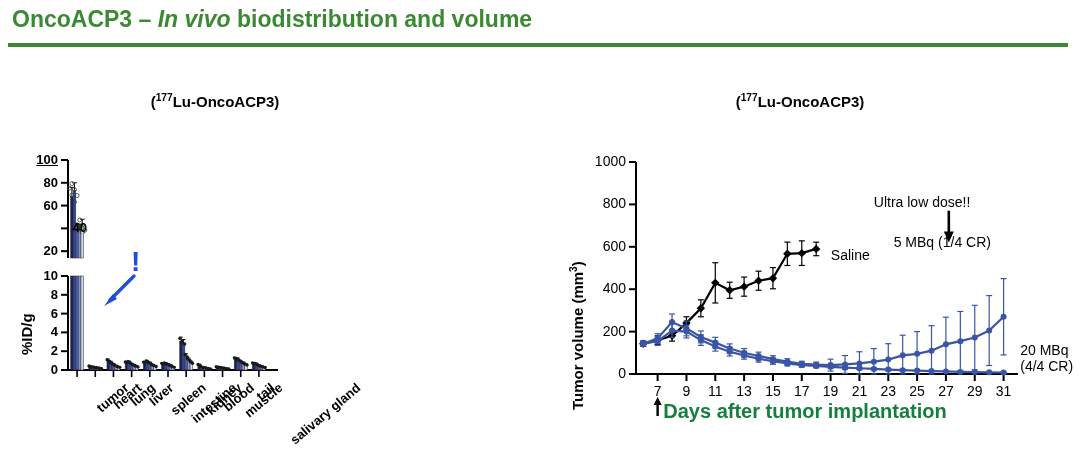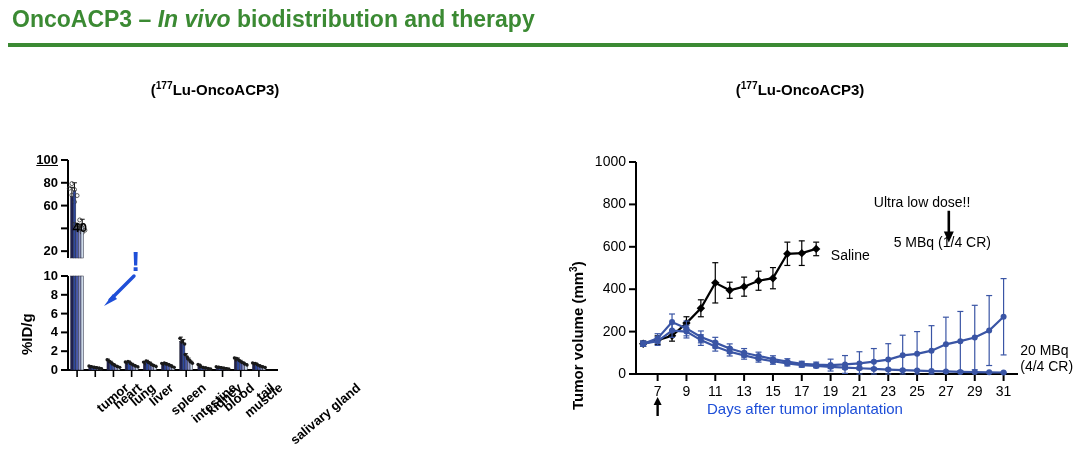--- a/index.html
+++ b/index.html
@@ -44,20 +44,21 @@
     font-weight: bold;
     color: #000;
     white-space: nowrap;
   }
   .panel-subtitle {
     text-align: center;
     font-size: 15px;
     font-weight: bold;
     color: #000;
     white-space: nowrap;
+    margin-top: 12px;
   }
   sup { font-size: 0.68em; vertical-align: super; }
 
   
   #bar-panel { left: 0px; top: 80px; width: 430px; height: 390px; }
   #bar-panel .panel-title  { width: 430px; }
   #bar-panel .panel-subtitle { width: 430px; }
 
   #bar-plot { position: absolute; left: 0; top: 0; }
 
@@ -130,39 +131,39 @@
   }
   .xtick-r {
     position: absolute;
     font-size: 14px;
     color: #000;
     text-align: center;
     white-space: nowrap;
   }
   #xlabel-days {
     position: absolute;
-    font-size: 15px;
-    font-weight: normal;
-    color: #1d4ed8;
+    font-size: 20px;
+    font-weight: bold;
+    color: #15803d;
     text-align: center;
     white-space: nowrap;
   }
   .anno {
     position: absolute;
     font-size: 14px;
     color: #000;
     white-space: nowrap;
   }
   .anno.two-line { line-height: 1.15; }
 </style>
 </head>
 <body>
 
 <div id="slide-title">
-  <span>OncoACP3 – </span><span class="ital">In vivo</span><span> biodistribution and therapy</span>
+  <span>OncoACP3 – </span><span class="ital">In vivo</span><span> biodistribution and volume</span>
 </div>
 <div id="title-rule"></div>
 
 <div class="panel" id="bar-panel">
 
   <div class="panel-subtitle"><span>(</span><sup>177</sup><span>Lu-OncoACP3)</span></div>
 
   <div id="ylabel-idg" style="left:18px; top:275px;">%ID/g</div>
 
   <div id="bang">!</div>

